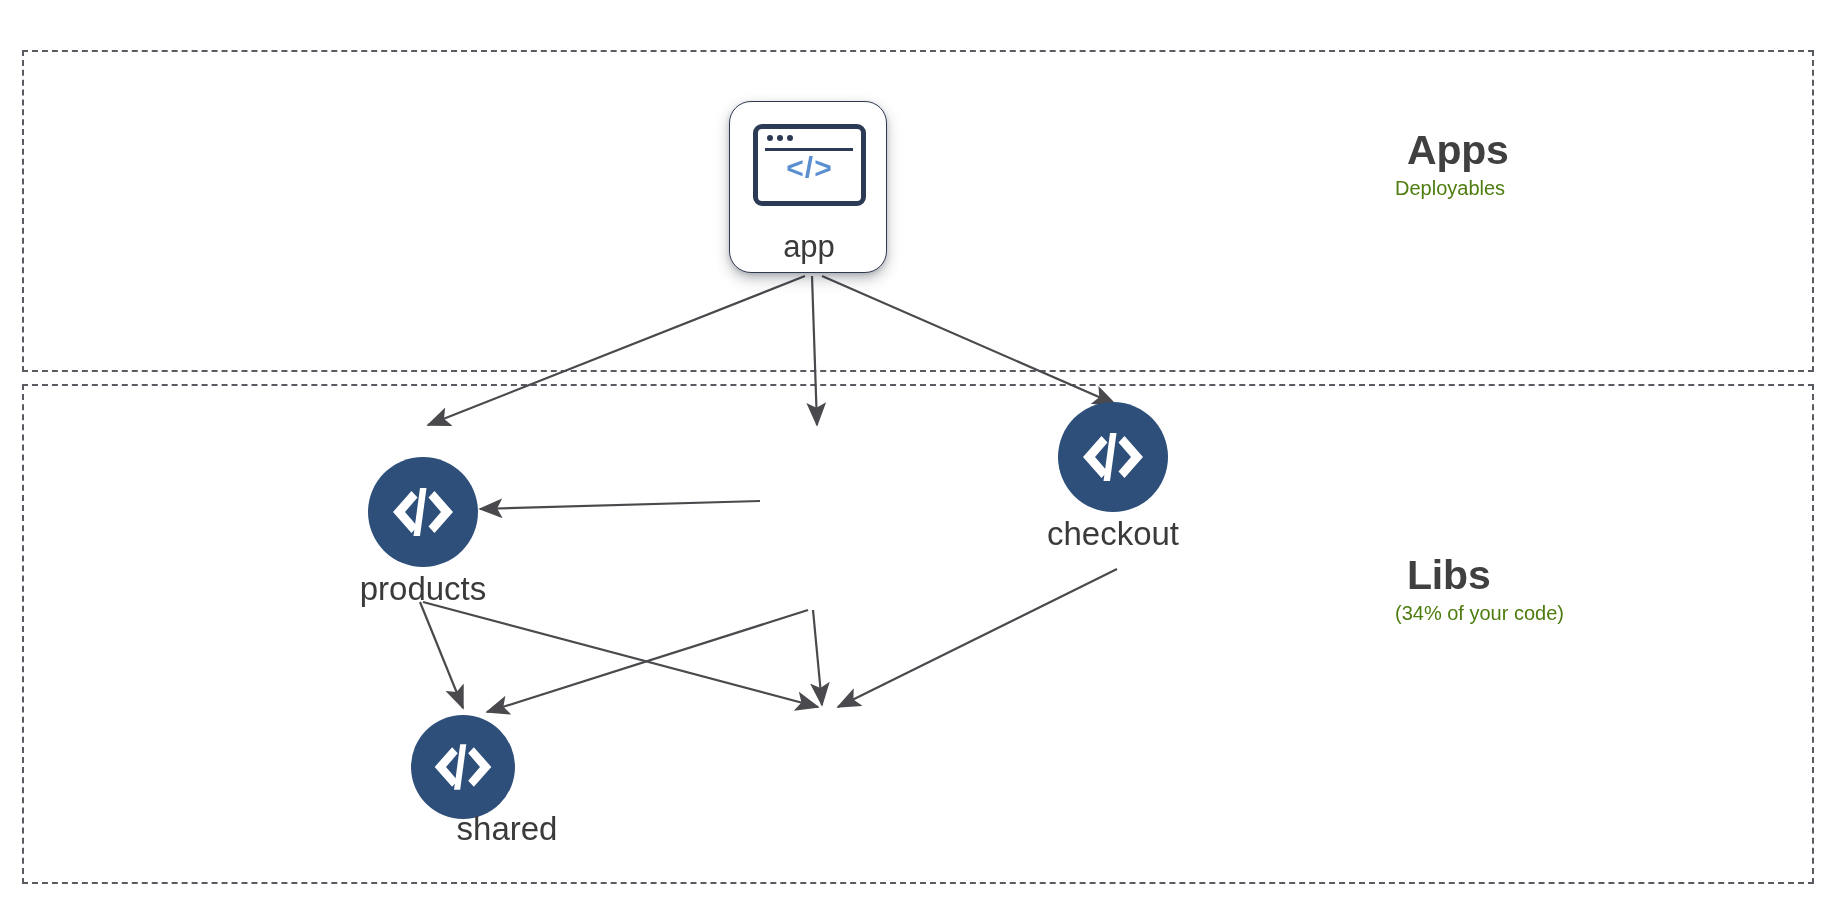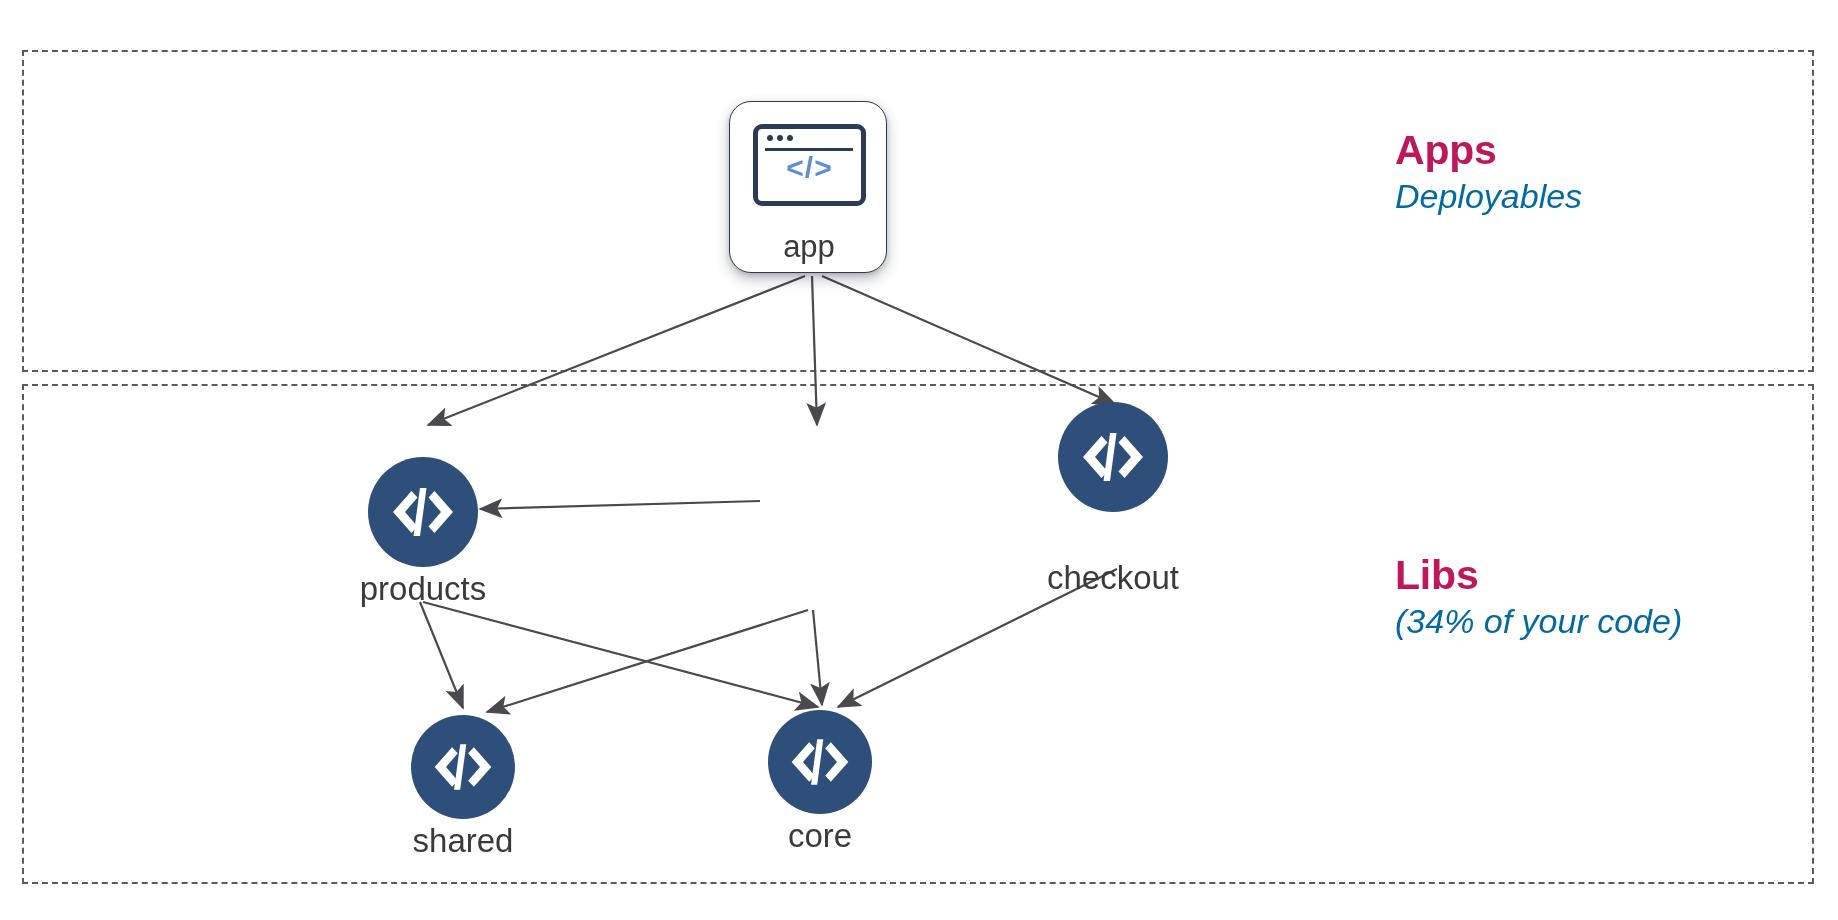--- a/index.html
+++ b/index.html
@@ -44,33 +44,33 @@
   }
 
   
   .zone-caption {
     position: absolute;
     z-index: 6;
   }
   .zone-title {
     font-size: 41px;
     font-weight: bold;
-    color: #be185d;
+    color: #404040;
     line-height: 1.08;
     letter-spacing: -0.2px;
     white-space: nowrap;
+    margin-left: 12px;
   }
   .zone-sub {
-    font-size: 34px;
+    font-size: 20px;
     font-weight: normal;
-    color: #0369a1;
+    color: #4d7c0f;
     line-height: 1.2;
     white-space: nowrap;
     margin-top: 4px;
-    font-style: italic;
   }
   #caption-apps { left: 1395px; top: 128px; }
   #caption-libs { left: 1395px; top: 553px; }
 
   
   #edges {
     position: absolute;
     left: 0; top: 0;
     width: 1838px;
     height: 920px;
@@ -254,38 +254,28 @@
 
 
   <div class="lib-node" id="node-checkout" style="left:1058px; top:402px; width:110px; height:110px;">
     <div class="lib-circle" style="width:110px; height:110px;">
       <svg width="72" height="52" viewBox="0 0 72 52">
         <path d="M24.5 5 L6 26 L24.5 47 L30.5 40.5 L18 26 L30.5 11.5 Z" fill="#ffffff"></path>
         <path d="M47.5 5 L41.5 11.5 L54 26 L41.5 40.5 L47.5 47 L66 26 Z" fill="#ffffff"></path>
         <path d="M39.5 2 L33 2 L26.5 50 L33 50 Z" fill="#ffffff"></path>
       </svg>
     </div>
-    <div class="lib-label" style="top:114px;margin-top:44px;">checkout</div>
+    <div class="lib-label" style="top:114px;">checkout</div>
   </div>
 
   <div class="lib-node" id="node-shared" style="left:411px; top:715px; width:104px; height:104px;">
     <div class="lib-circle" style="width:104px; height:104px;">
       <svg width="68" height="50" viewBox="0 0 72 52">
         <path d="M24.5 5 L6 26 L24.5 47 L30.5 40.5 L18 26 L30.5 11.5 Z" fill="#ffffff"></path>
         <path d="M47.5 5 L41.5 11.5 L54 26 L41.5 40.5 L47.5 47 L66 26 Z" fill="#ffffff"></path>
         <path d="M39.5 2 L33 2 L26.5 50 L33 50 Z" fill="#ffffff"></path>
       </svg>
     </div>
-    <div class="lib-label" style="top:108px;">shared</div>
-  </div>
-
-  <div class="lib-node" id="node-core" style="left:768px; top:710px; width:104px; height:104px;">
-    <div class="lib-circle" style="width:104px; height:104px;">
-      <svg width="68" height="50" viewBox="0 0 72 52">
-        <path d="M24.5 5 L6 26 L24.5 47 L30.5 40.5 L18 26 L30.5 11.5 Z" fill="#ffffff"></path>
-        <path d="M47.5 5 L41.5 11.5 L54 26 L41.5 40.5 L47.5 47 L66 26 Z" fill="#ffffff"></path>
-        <path d="M39.5 2 L33 2 L26.5 50 L33 50 Z" fill="#ffffff"></path>
-      </svg>
-    </div>
-    <div class="lib-label" style="top:108px;">core</div>
-  </div>
+    <div class="lib-label" style="top:96px;margin-left:44px;">shared</div>
+  </div>
+
 
 </div>
 
 </body></html>

